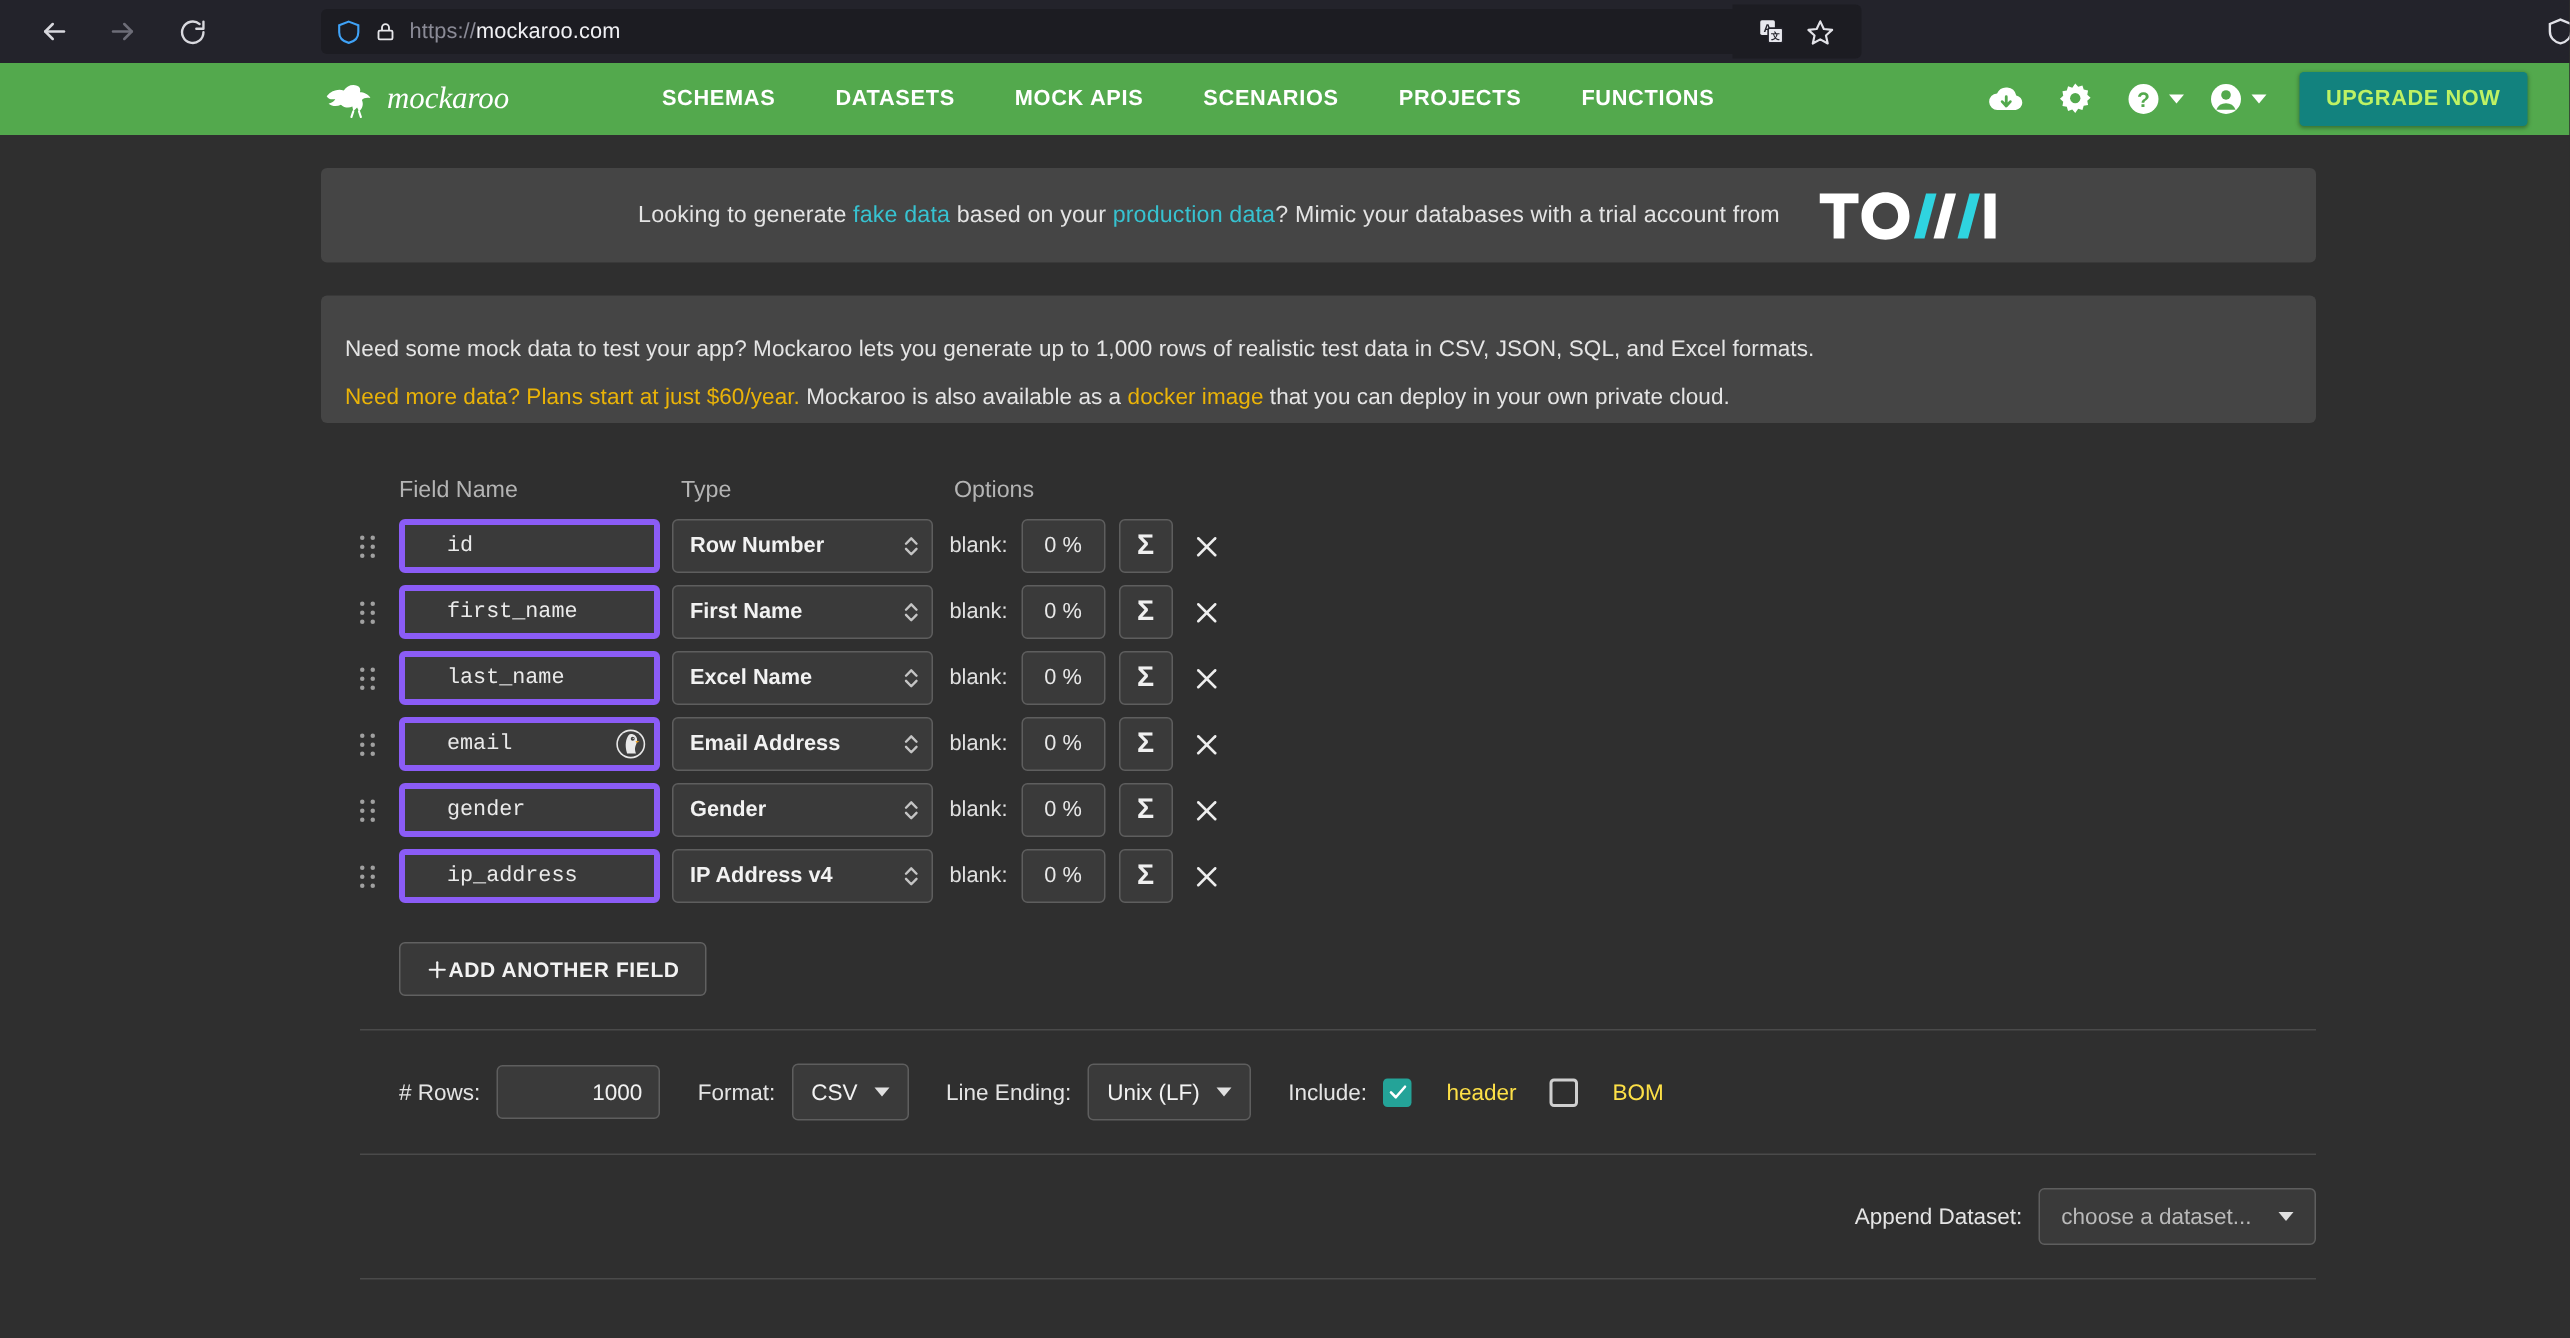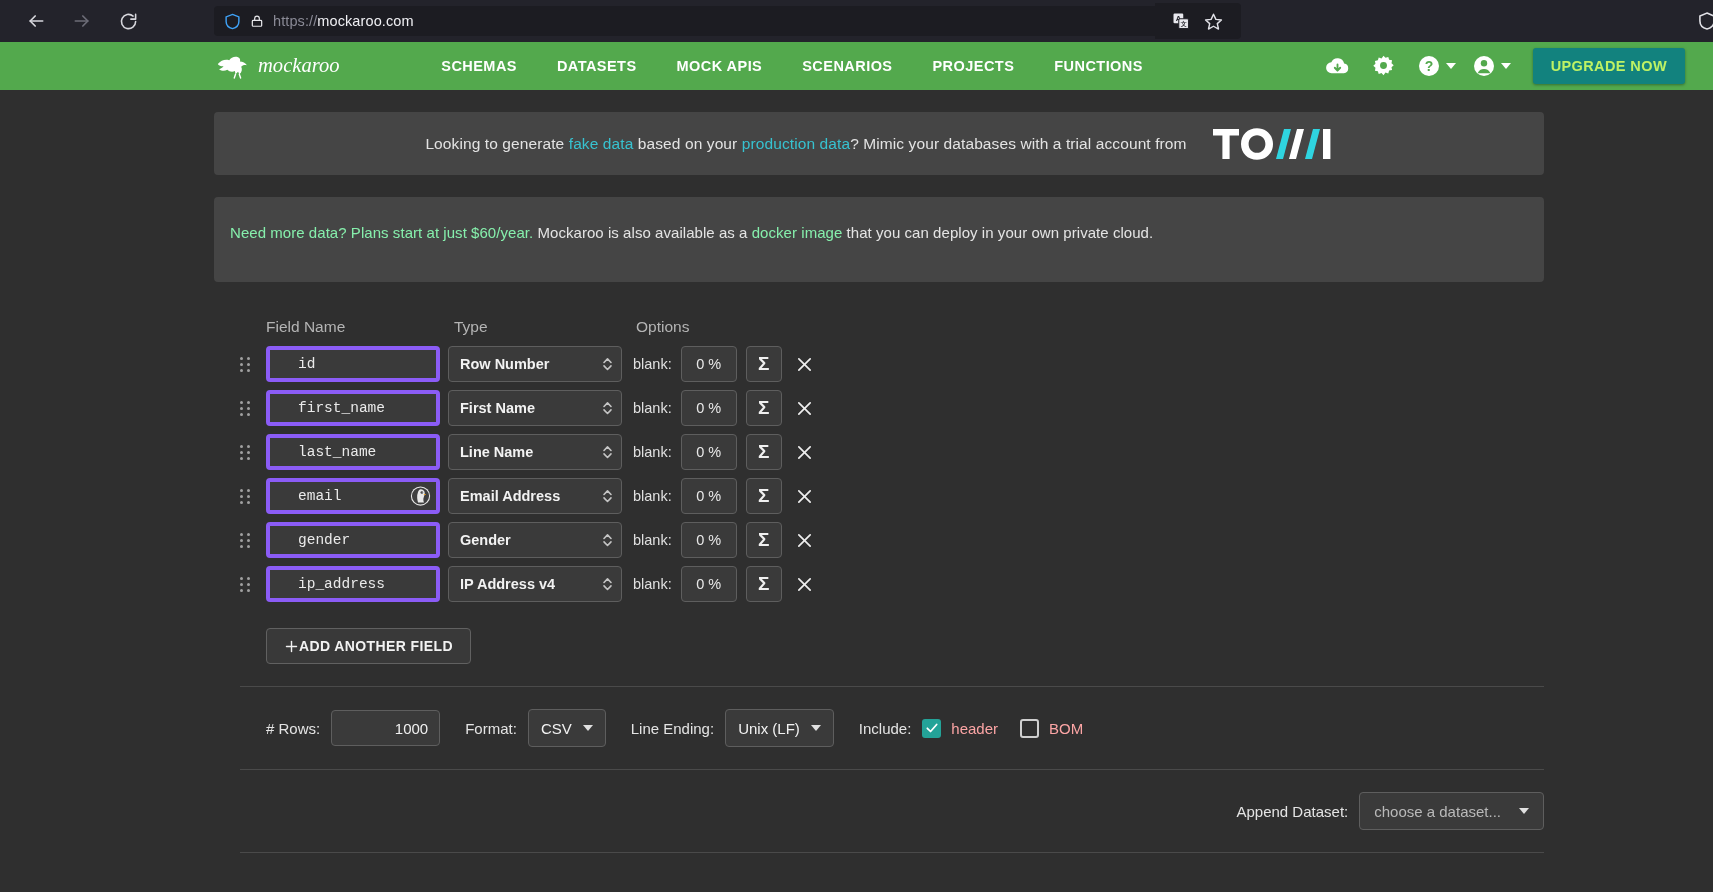--- a/index.html
+++ b/index.html
@@ -165,21 +165,21 @@
     padding: 20px 16px 20px 16px;
     height: 85px;
   }
   .infobox p {
     margin: 0;
     color: #e4e4e4;
     font-size: 15px;
     line-height: 32px;
     letter-spacing: .05px;
   }
-  .infobox a { color: #86efac; text-decoration: none; cursor: pointer; }
+  .infobox a { color: #eab308; text-decoration: none; cursor: pointer; }
 
   
   .field-area { margin-top: 30px; padding-left: 26px; }
   .col-heads {
     display: flex;
     color: #b4b4b4;
     font-size: 15.5px;
     height: 30px;
     align-items: center;
   }
@@ -347,21 +347,21 @@
   .mx { margin-left: 25px; }
   .chk {
     width: 19px; height: 19px;
     border-radius: 3px;
     display: inline-flex; align-items: center; justify-content: center;
     cursor: pointer;
     flex: 0 0 auto;
   }
   .chk.on { background: #24a398; }
   .chk.off { background: transparent; border: 2px solid #cfcfcf; }
-  .chk-lab { color: #fca5a5; font-size: 15px; margin-left: 10px; margin-right: 0; }
+  .chk-lab { color: #fde047; font-size: 15px; margin-left: 23px; margin-right: 0; }
 
   .append-row {
     display: flex; align-items: center;
     margin-top: 22px;
     padding-left: 26px;
     justify-content: flex-end;
   }
   .append-sel {
     height: 38px;
     background: #3a3a3a;
@@ -499,20 +499,21 @@
           <path d="M44 1.2c9.3 0 16 6.7 16 15.8S53.3 32.8 44 32.8 28 26.1 28 17 34.7 1.2 44 1.2Zm0 7c-4.9 0-8.4 3.7-8.4 8.8S39.1 25.8 44 25.8s8.4-3.7 8.4-8.8S48.9 8.2 44 8.2Z" fill="#ffffff"></path>
           <path d="M63 32 71 2h7l-8 30Z" fill="#2fd4e0"></path>
           <path d="M76 32 84 2h7l-8 30Z" fill="#ffffff"></path>
           <path d="M92 32 100 2h7l-8 30Z" fill="#2fd4e0"></path>
           <path d="M110 2h7.4v30H110Z" fill="#ffffff"></path>
         </svg>
       </span>
     </div>
 
     <div class="infobox">
+      <p>Need some mock data to test your app? Mockaroo lets you generate up to 1,000 rows of realistic test data in CSV, JSON, SQL, and Excel formats.</p>
       <p><a href="#">Need more data? Plans start at just $60/year.</a><span> Mockaroo is also available as a </span><a href="#">docker image</a><span> that you can deploy in your own private cloud.</span></p>
     </div>
 
     <div class="field-area">
       <div class="col-heads">
         <span class="ch-name">Field Name</span>
         <span class="ch-type">Type</span>
         <span class="ch-opts">Options</span>
       </div>
 
@@ -592,21 +593,21 @@
               <i></i>
               <i></i>
               <i></i>
               <i></i>
             </span>
         </div>
         <div class="fname-wrap">
           <input class="fname" type="text" value="last_name" style="">
         </div>
         <div class="ftype-wrap">
-          <div class="ftype">Line Name</div>
+          <div class="ftype">Excel Name</div>
           <span class="spin">
             <svg width="11" height="15" viewBox="0 0 11 15" fill="none" stroke="currentColor" stroke-width="1.6" stroke-linecap="round" stroke-linejoin="round">
                 <polyline points="2 6 5.5 2.4 9 6"></polyline>
                 <polyline points="2 9.4 5.5 13 9 9.4"></polyline>
               </svg>
           </span>
         </div>
         <span class="blank-lab">blank:</span>
         <div class="blank-val">0 %</div>
         <div class="sigma-btn">Σ</div>

